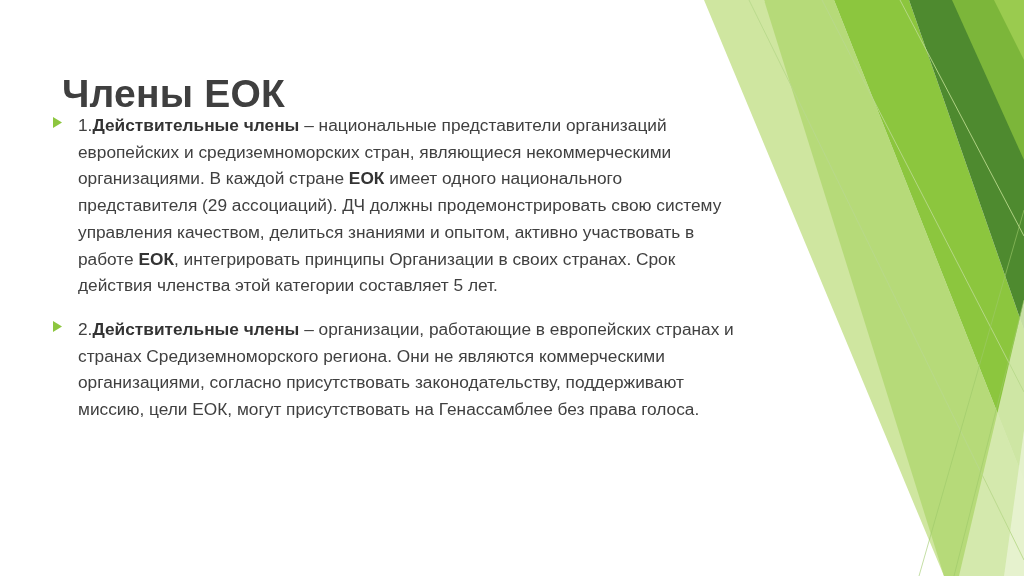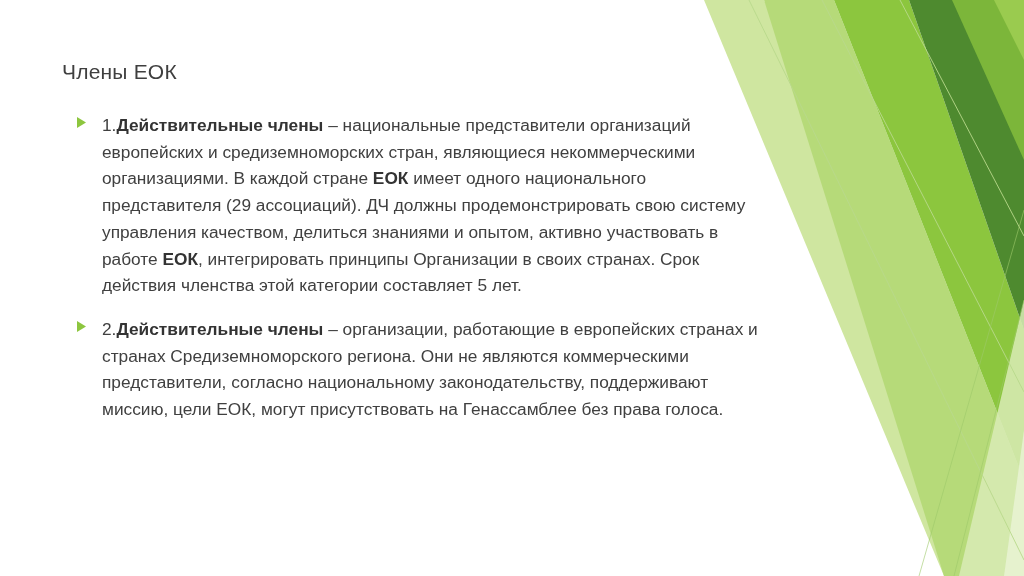--- a/index.html
+++ b/index.html
@@ -26,30 +26,30 @@
     overflow: hidden;
     pointer-events: none;
   }
   .deco svg { display: block; }
 
   
   .title {
     position: absolute;
     left: 62px;
     top: 46px;
-    font-size: 21px;
+    font-size: 39px;
     color: #3f3f3f;
     letter-spacing: 0.2px;
-    font-weight: normal;
+    font-weight: bold;
   }
 
   
   .body {
     position: absolute;
-    left: 76px;
+    left: 52px;
     top: 112px;
     width: 690px;
   }
   .bullet-row {
     display: flex;
     align-items: flex-start;
     margin-bottom: 17px;
   }
   .bullet-marker {
     flex: 0 0 auto;
@@ -108,17 +108,17 @@
       </span>
       <div class="bullet-text"><span>1.</span><b>Действительные члены</b><span> – национальные представители организаций европейских и средиземноморских стран, являющиеся некоммерческими организациями. В каждой стране </span><b>ЕОК</b><span> имеет одного национального представителя (29 ассоциаций). ДЧ должны продемонстрировать свою систему управления качеством, делиться знаниями и опытом, активно участвовать в работе </span><b>ЕОК</b><span>, интегрировать принципы Организации в своих странах. Срок действия членства этой категории составляет 5 лет.</span></div>
     </div>
 
     <div class="bullet-row">
       <span class="bullet-marker">
         <svg width="11" height="11" viewBox="0 0 11 11" aria-hidden="true">
             <polygon points="1,0 10,5.5 1,11" fill="#8dc63f"></polygon>
           </svg>
       </span>
-      <div class="bullet-text"><span>2.</span><b>Действительные члены</b><span> – организации, работающие в европейских странах и странах Средиземноморского региона. Они не являются коммерческими представители, согласно национальному законодательству, поддерживают миссию, цели  ЕОК, могут присутствовать на Генассамблее без права голоса.</span></div>
+      <div class="bullet-text"><span>2.</span><b>Действительные члены</b><span> – организации, работающие в европейских странах и странах Средиземноморского региона. Они не являются коммерческими организациями, согласно присутствовать законодательству, поддерживают миссию, цели  ЕОК, могут присутствовать на Генассамблее без права голоса.</span></div>
     </div>
 
   </div>
 </div>
 
 </body></html>

